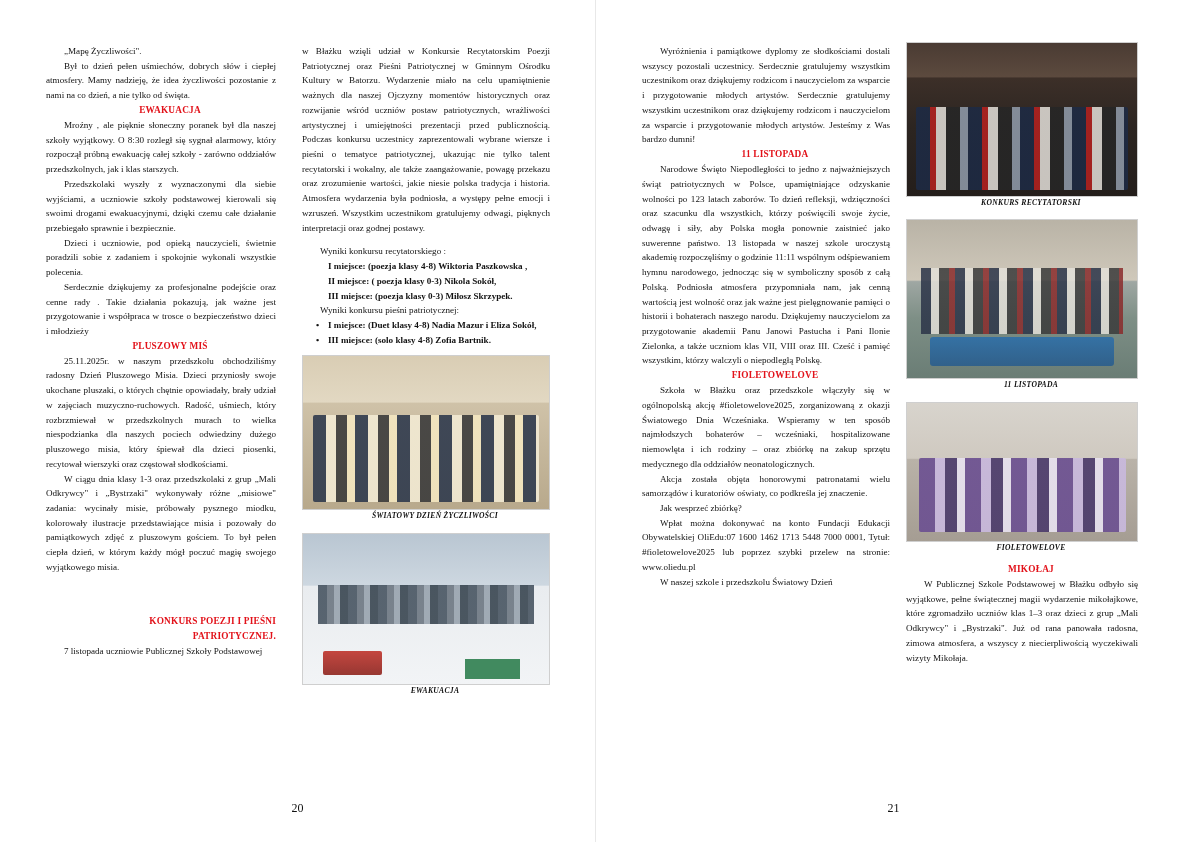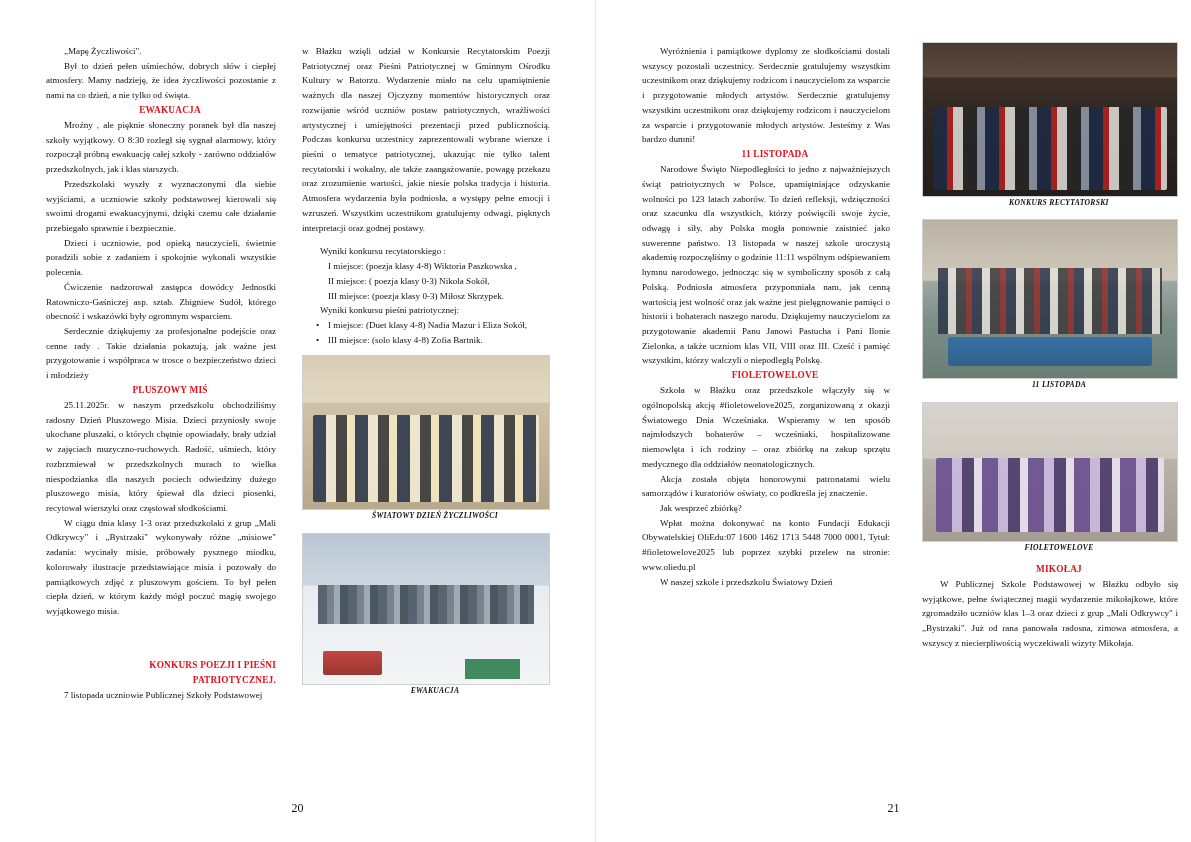--- a/index.html
+++ b/index.html
@@ -61,20 +61,21 @@
     font-size: 7.6px;
     text-align: center;
     margin: 4px 0 0 0;
     text-indent: 0;
     letter-spacing: 0.3px;
   }
   .bullets {
     margin: 0;
     padding: 0 0 0 0;
     list-style: none;
+    font-weight: bold;
   }
   .bullets li {
     text-indent: 0;
     padding-left: 26px;
     position: relative;
   }
   .bullets li.dot::before {
     content: "•";
     position: absolute;
     left: 14px;
@@ -209,21 +210,20 @@
   <div class="page page-left">
 
     <div class="col" style="left:46px; top:44px; width:230px;">
       <p>„Mapę Życzliwości".</p>
       <p>Był to dzień pełen uśmiechów, dobrych słów i ciepłej atmosfery. Mamy nadzieję, że idea życzliwości pozostanie z nami na co dzień, a nie tylko od święta.</p>
 
       <p class="heading">EWAKUACJA</p>
       <p>Mroźny , ale pięknie słoneczny poranek był dla naszej szkoły wyjątkowy. O 8:30 rozległ się sygnał alarmowy, który rozpoczął próbną ewakuację całej szkoły - zarówno oddziałów przedszkolnych, jak i klas starszych.</p>
       <p>Przedszkolaki wyszły z wyznaczonymi dla siebie wyjściami, a uczniowie szkoły podstawowej kierowali się swoimi drogami ewakuacyjnymi, dzięki czemu całe działanie przebiegało sprawnie i bezpiecznie.</p>
       <p>Dzieci i uczniowie, pod opieką nauczycieli, świetnie poradzili sobie z zadaniem i spokojnie wykonali wszystkie polecenia.</p>
-      <p>Ćwiczenie nadzorował zastępca dowódcy Jednostki Ratowniczo-Gaśniczej asp. sztab. Zbigniew Sudół, którego obecność i wskazówki były ogromnym wsparciem.</p>
       <p>Serdecznie dziękujemy za profesjonalne podejście oraz cenne rady . Takie działania pokazują, jak ważne jest przygotowanie i współpraca w trosce o bezpieczeństwo dzieci i młodzieży</p>
 
       <p class="heading">PLUSZOWY MIŚ</p>
       <p>25.11.2025r. w naszym przedszkolu obchodziliśmy radosny Dzień Pluszowego Misia. Dzieci przyniosły swoje ukochane pluszaki, o których chętnie opowiadały, brały udział w zajęciach muzyczno-ruchowych. Radość, uśmiech, który rozbrzmiewał w przedszkolnych murach to wielka niespodzianka dla naszych pociech odwiedziny dużego pluszowego misia, który śpiewał dla dzieci piosenki, recytował wierszyki oraz częstował słodkościami.</p>
       <p>W ciągu dnia klasy 1-3 oraz przedszkolaki z grup „Mali Odkrywcy" i „Bystrzaki" wykonywały różne „misiowe" zadania: wycinały misie, próbowały pysznego miodku, kolorowały ilustracje przedstawiające misia i pozowały do pamiątkowych zdjęć z pluszowym gościem. To był pełen ciepła dzień, w którym każdy mógł poczuć magię swojego wyjątkowego misia.</p>
 
       <p class="heading" style="text-align:right;margin-top:39px;">KONKURS POEZJI I PIEŚNI PATRIOTYCZNEJ.</p>
       <p>7 listopada uczniowie Publicznej Szkoły Podstawowej</p>
     </div>
 
@@ -264,21 +264,21 @@
       <p>Narodowe Święto Niepodległości to jedno z najważniejszych świąt patriotycznych w Polsce, upamiętniające odzyskanie wolności po 123 latach zaborów. To dzień refleksji, wdzięczności oraz szacunku dla wszystkich, którzy poświęcili swoje życie, odwagę i siły, aby Polska mogła ponownie zaistnieć jako suwerenne państwo. 13 listopada w naszej szkole uroczystą akademię rozpoczęliśmy o godzinie 11:11 wspólnym odśpiewaniem hymnu narodowego, jednocząc się w symboliczny sposób z całą Polską. Podniosła atmosfera przypomniała nam, jak cenną wartością jest wolność oraz jak ważne jest pielęgnowanie pamięci o historii i bohaterach naszego narodu. Dziękujemy nauczycielom za przygotowanie akademii Panu Janowi Pastucha i Pani Ilonie Zielonka, a także uczniom klas VII, VIII oraz III. Cześć i pamięć wszystkim, którzy walczyli o niepodległą Polskę.</p>
 
       <p class="heading">FIOLETOWELOVE</p>
       <p>Szkoła w Błażku oraz przedszkole włączyły się w ogólnopolską akcję #fioletowelove2025, zorganizowaną z okazji Światowego Dnia Wcześniaka. Wspieramy w ten sposób najmłodszych bohaterów – wcześniaki, hospitalizowane niemowlęta i ich rodziny – oraz zbiórkę na zakup sprzętu medycznego dla oddziałów neonatologicznych.</p>
       <p>Akcja została objęta honorowymi patronatami wielu samorządów i kuratoriów oświaty, co podkreśla jej znaczenie.</p>
       <p>Jak wesprzeć zbiórkę?</p>
       <p>Wpłat można dokonywać na konto Fundacji Edukacji Obywatelskiej OliEdu:07 1600 1462 1713 5448 7000 0001, Tytuł: #fioletowelove2025 lub poprzez szybki przelew na stronie: www.oliedu.pl</p>
       <p>W naszej szkole i przedszkolu Światowy Dzień</p>
     </div>
 
-    <div class="col" style="left:326px; top:42px; width:256px;">
+    <div class="col" style="left:310px; top:42px; width:232px;">
       <div class="photo ph-recytatorski" style="height:155px;"></div>
       <p class="caption">KONKURS RECYTATORSKI</p>
 
       <div style="height:10px;"></div>
       <div class="photo ph-11listopada" style="height:160px;"></div>
       <p class="caption">11 LISTOPADA</p>
 
       <div style="height:10px;"></div>
       <div class="photo ph-fioletowe" style="height:140px;"></div>
       <p class="caption">FIOLETOWELOVE</p>

